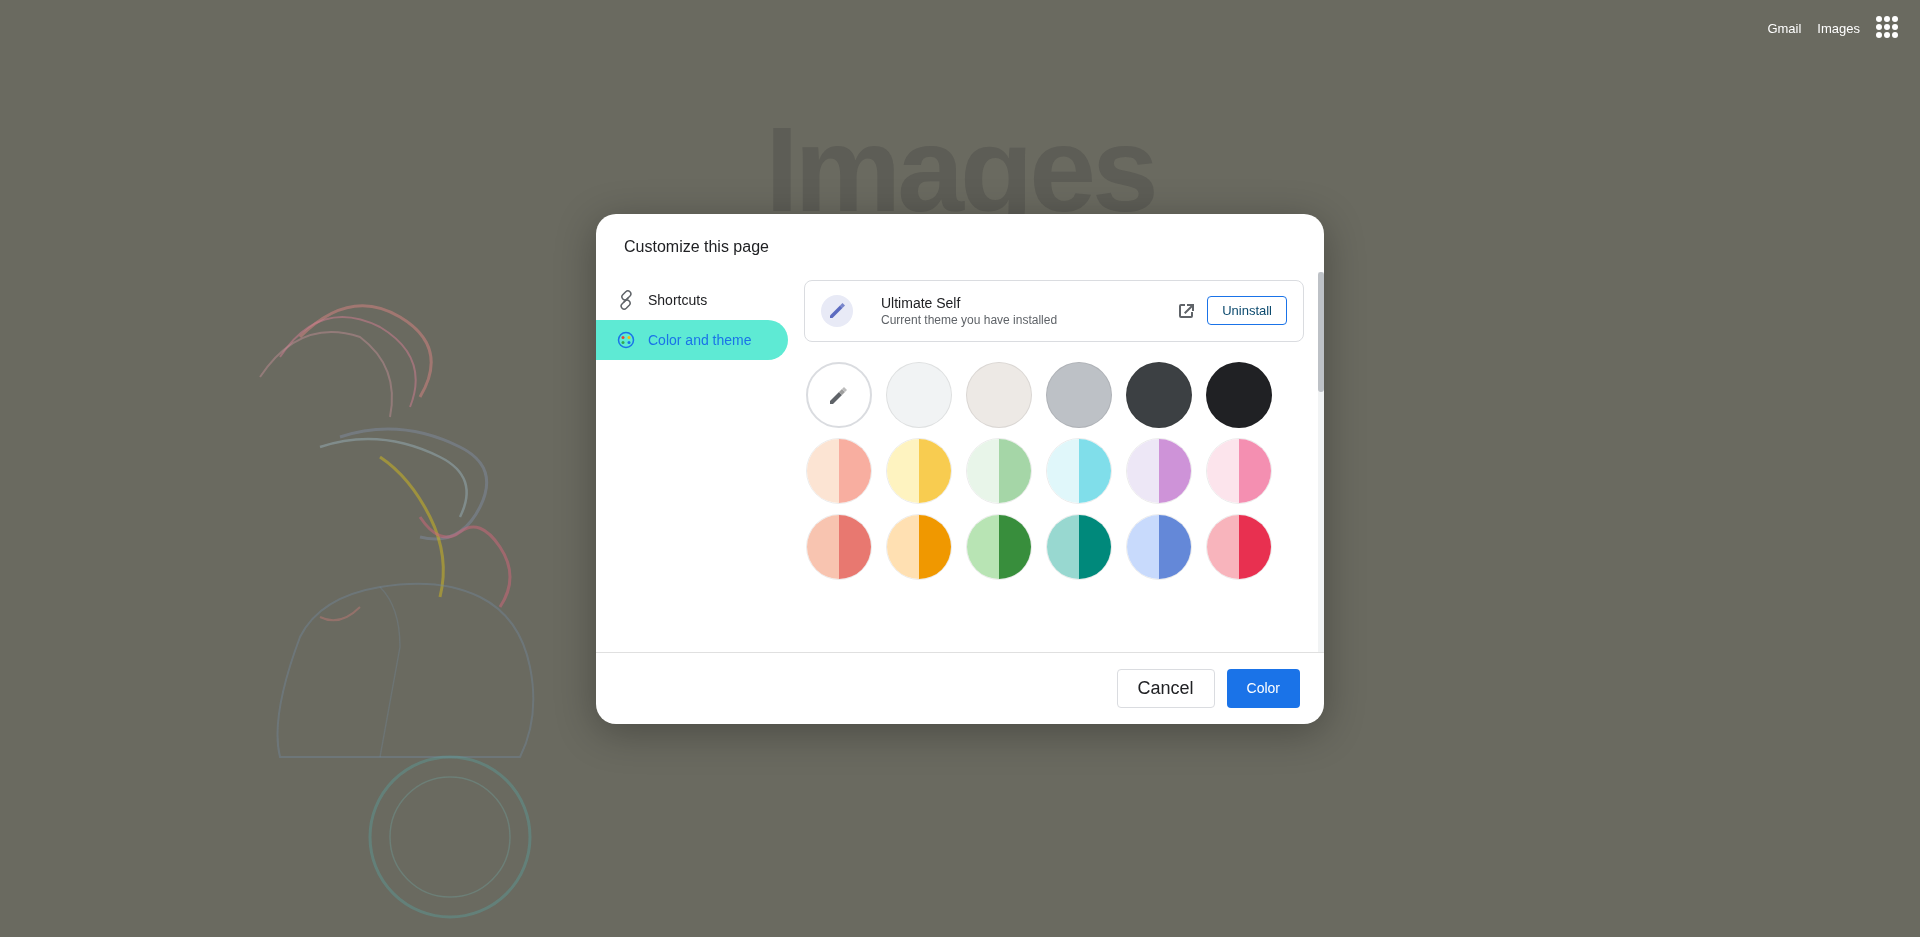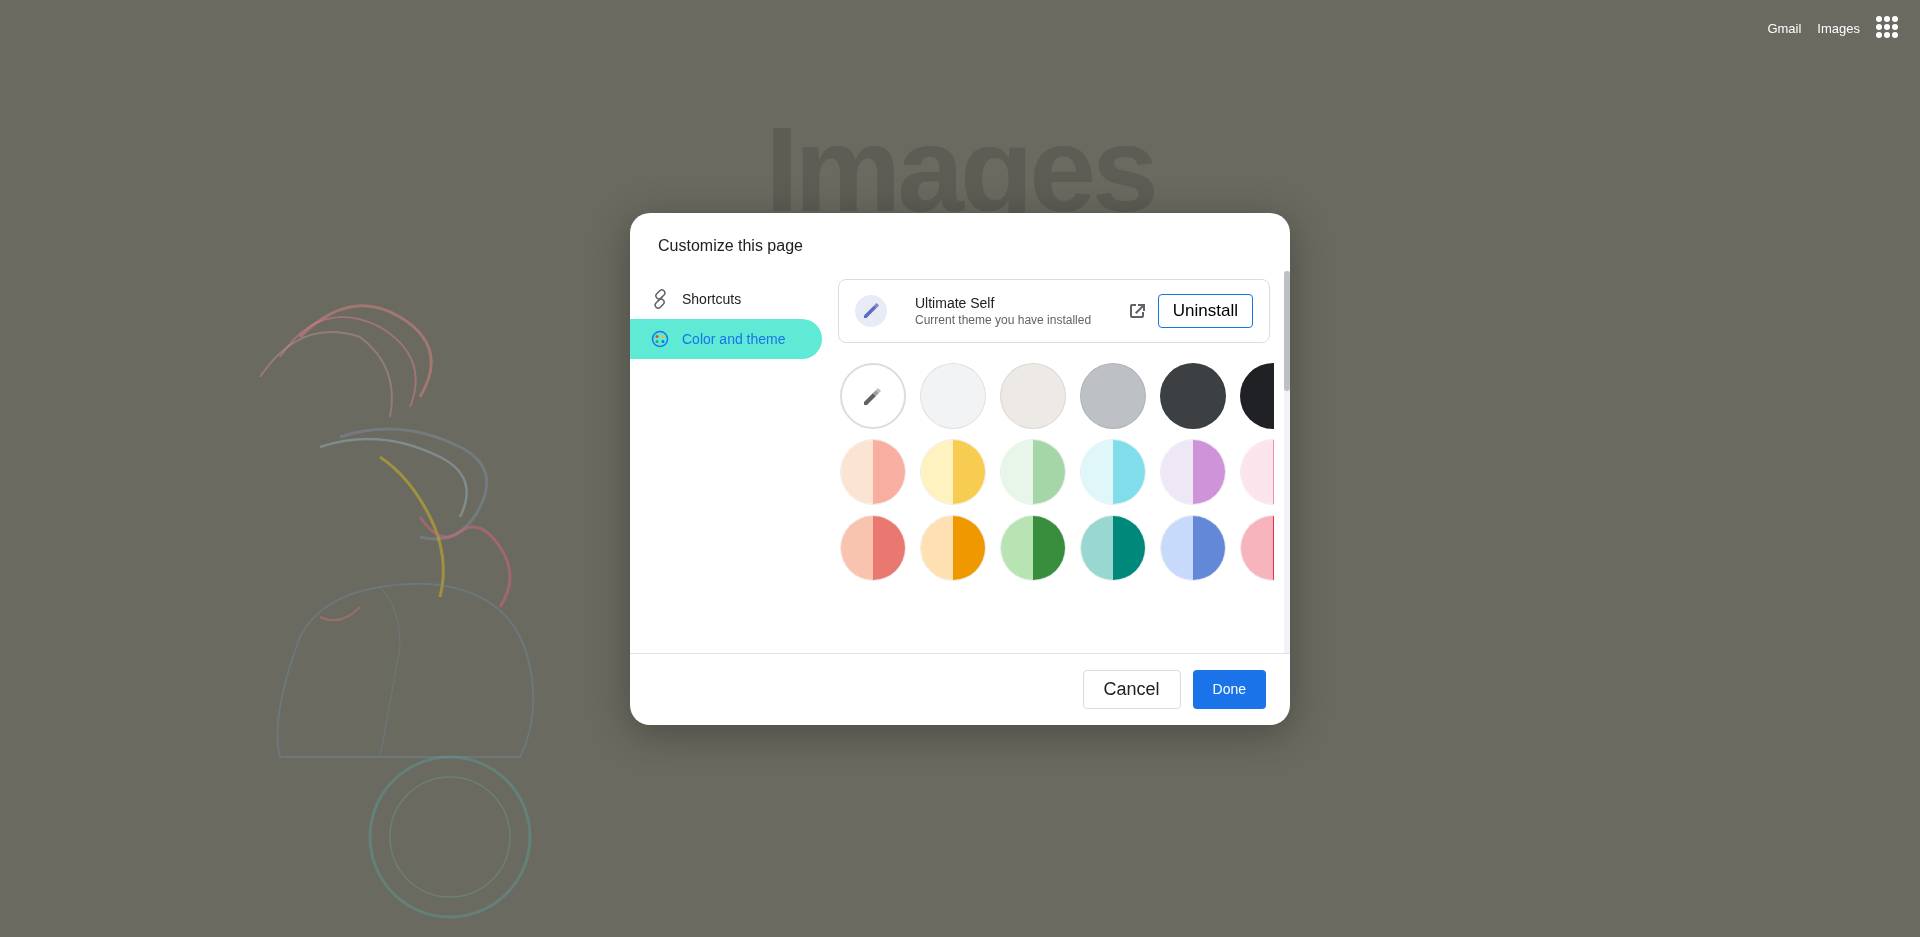--- a/index.html
+++ b/index.html
@@ -77,21 +77,21 @@
       z-index: 100;
       display: flex;
       align-items: center;
       justify-content: center;
     }
 
     
     .modal {
       background: #fff;
       border-radius: 20px;
-      width: 660px;
+      width: 728px;
       min-height: 420px;
       box-shadow: 0 8px 40px rgba(0,0,0,0.3);
       display: flex;
       flex-direction: column;
       overflow: hidden;
       position: relative;
     }
 
     .modal-title {
       padding: 24px 28px 16px;
@@ -215,24 +215,24 @@
       cursor: pointer;
       color: #5f6368;
       display: flex;
       align-items: center;
       padding: 4px;
     }
 
     .uninstall-btn {
       border: 1px solid #1a73e8;
       background: none;
-      color: #000000;
+      color: #0c4a6e;
       border-radius: 4px;
       padding: 6px 14px;
-      font-size: 17px;
+      font-size: 13px;
       cursor: pointer;
     }
 
     
     .color-grid {
       display: grid;
       grid-template-columns: repeat(6, 70px);
       gap: 10px;
       padding: 4px 2px;
     }
@@ -506,16 +506,16 @@
         </div>
 
         <div class="scroll-track">
           <div class="scroll-thumb"></div>
         </div>
       </div>
     </div>
 
     <div class="modal-footer">
       <button class="cancel-btn">Cancel</button>
-      <button class="done-btn">Done</button>
+      <button class="done-btn">Color</button>
     </div>
   </div>
 </div>
 
 </body></html>

